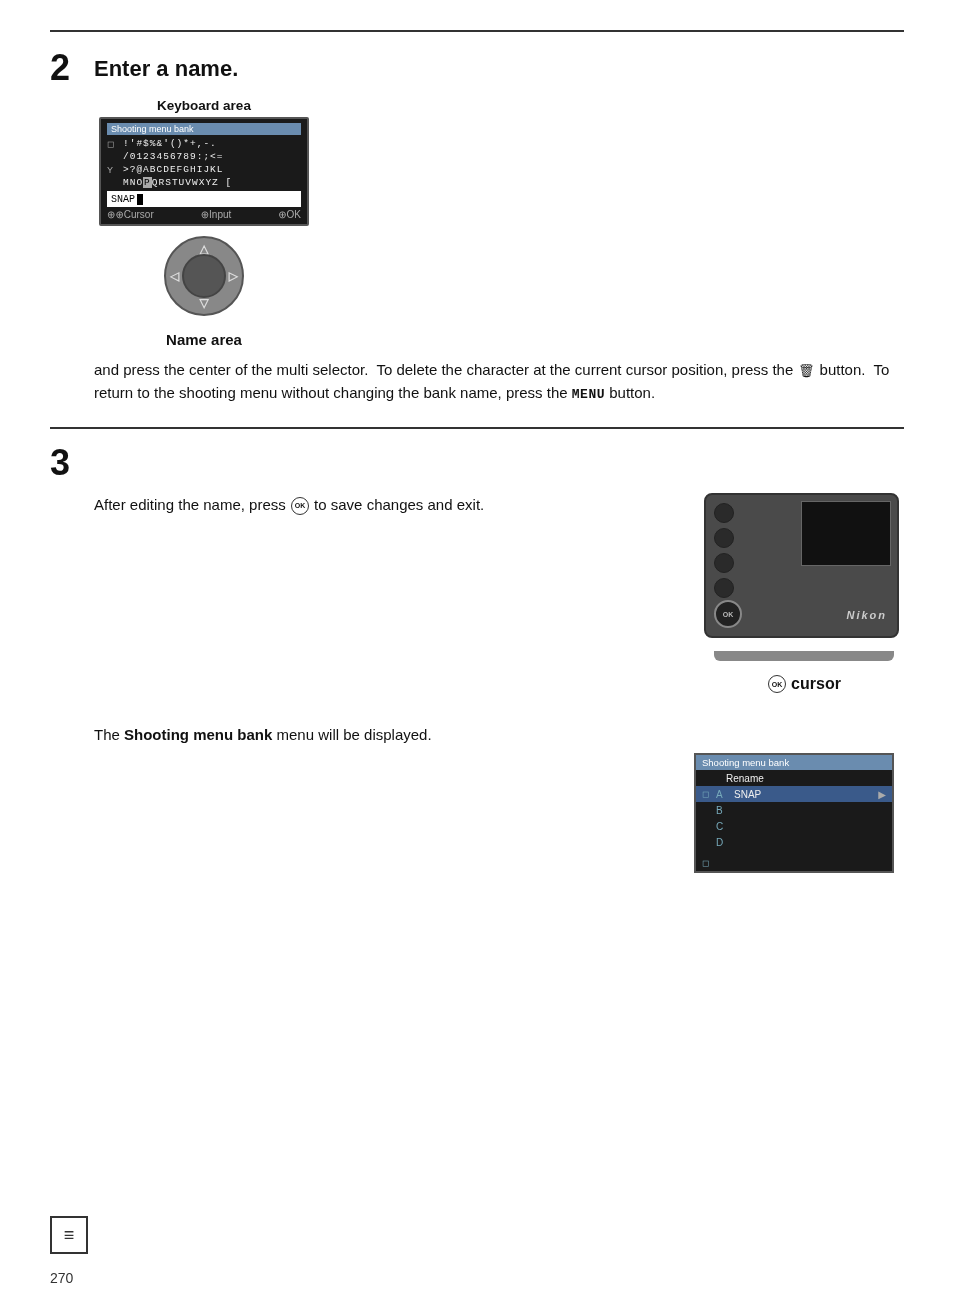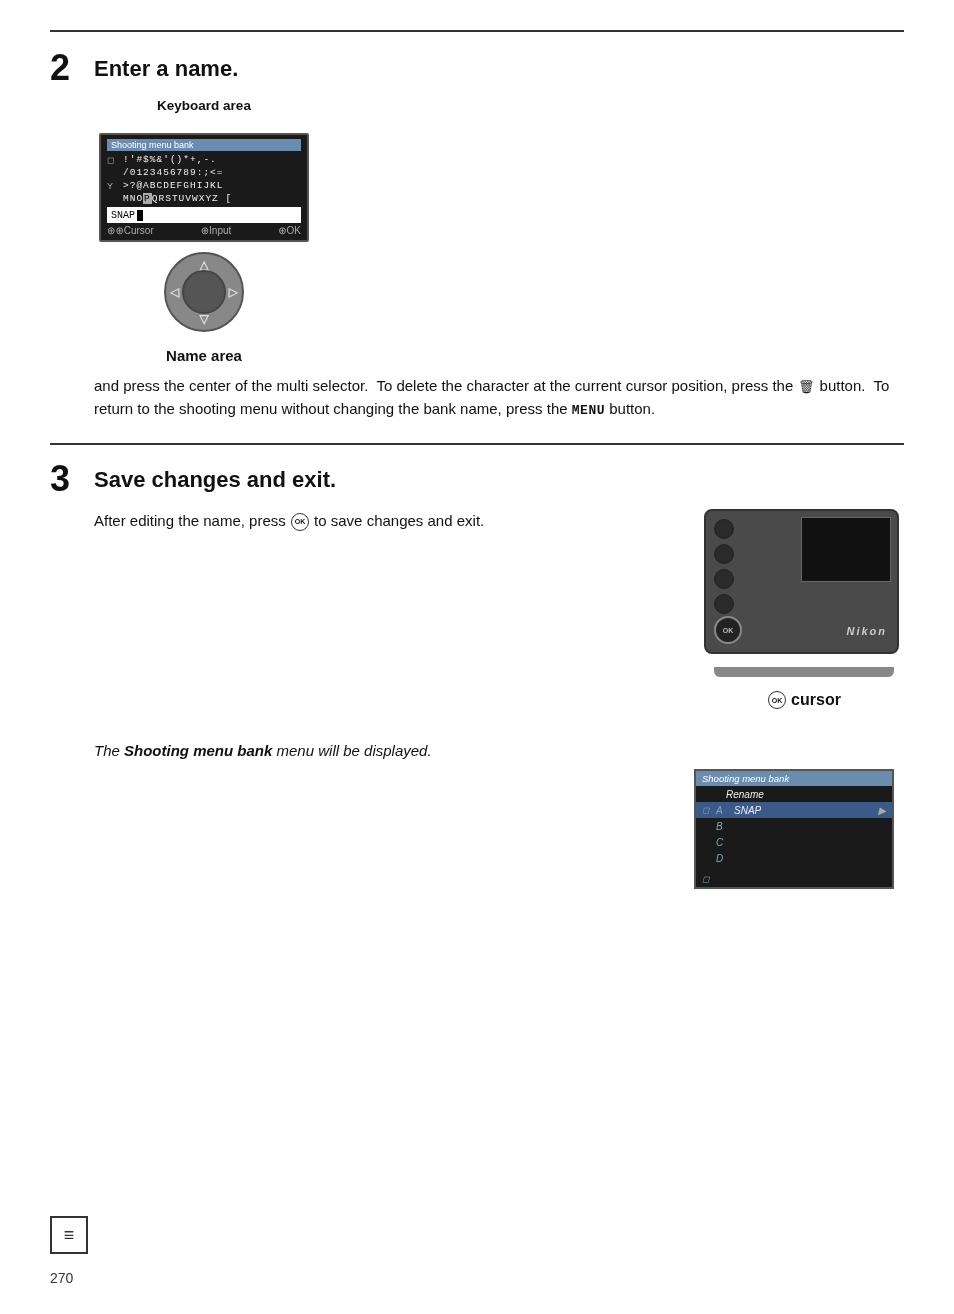--- a/index.html
+++ b/index.html
@@ -69,21 +69,21 @@
     .section2-right {
       display: flex;
       flex-direction: column;
       align-items: center;
       min-width: 220px;
     }
 
     .keyboard-area-label {
       font-size: 13.5px;
       font-weight: bold;
-      margin-bottom: 20px;
+      margin-bottom: 4px;
       text-align: center;
     }
 
     
     .keyboard-screen {
       width: 210px;
       background: #1a1a1a;
       border: 2px solid #555;
       border-radius: 2px;
       padding: 4px 6px 4px 6px;
@@ -431,21 +431,20 @@
       </p>
     </div>
 
   </div>
 
   <hr class="mid-divider">
 
   <div class="section">
     <div class="section-header">
       <span class="step-number">3</span>
-      <span class="step-title">Save changes and exit.</span>
     </div>
 
     <div class="section3-body">
 
       <div class="section3-text">
         <p>
           After editing the name, press <span class="inline-icon" style="font-size:7px;font-weight:bold;">OK</span> to save changes and exit.
         </p>
       </div>
 
@@ -472,21 +471,21 @@
           <div style="position:absolute; bottom:-8px; left:10px; right:10px; height:10px; background:#888; border-radius:0 0 6px 6px;"></div>
         </div>
 
         <div class="ok-button-label" style="margin-top:22px;">
           <span class="inline-icon" style="font-size:7px;font-weight:bold;">OK</span>
           <span style="font-weight:bold; font-size:16px;">cursor</span>
         </div>
       </div>
     </div>
 
-    <div style="display:flex; flex-direction:row; margin-left:44px; margin-top:30px; align-items:flex-start;font-style:italic;">
+    <div style="display:flex; flex-direction:row; margin-left:44px; margin-top:30px; align-items:flex-start;">
       <div style="flex:1; font-size:15px; line-height:1.55;">
         <p>
           The <strong>Shooting menu bank</strong> menu will be displayed.
         </p>
       </div>
 
       <div style="min-width:210px;">
         <div class="shooting-menu-screen">
           <div class="sms-title">Shooting menu bank</div>
 

